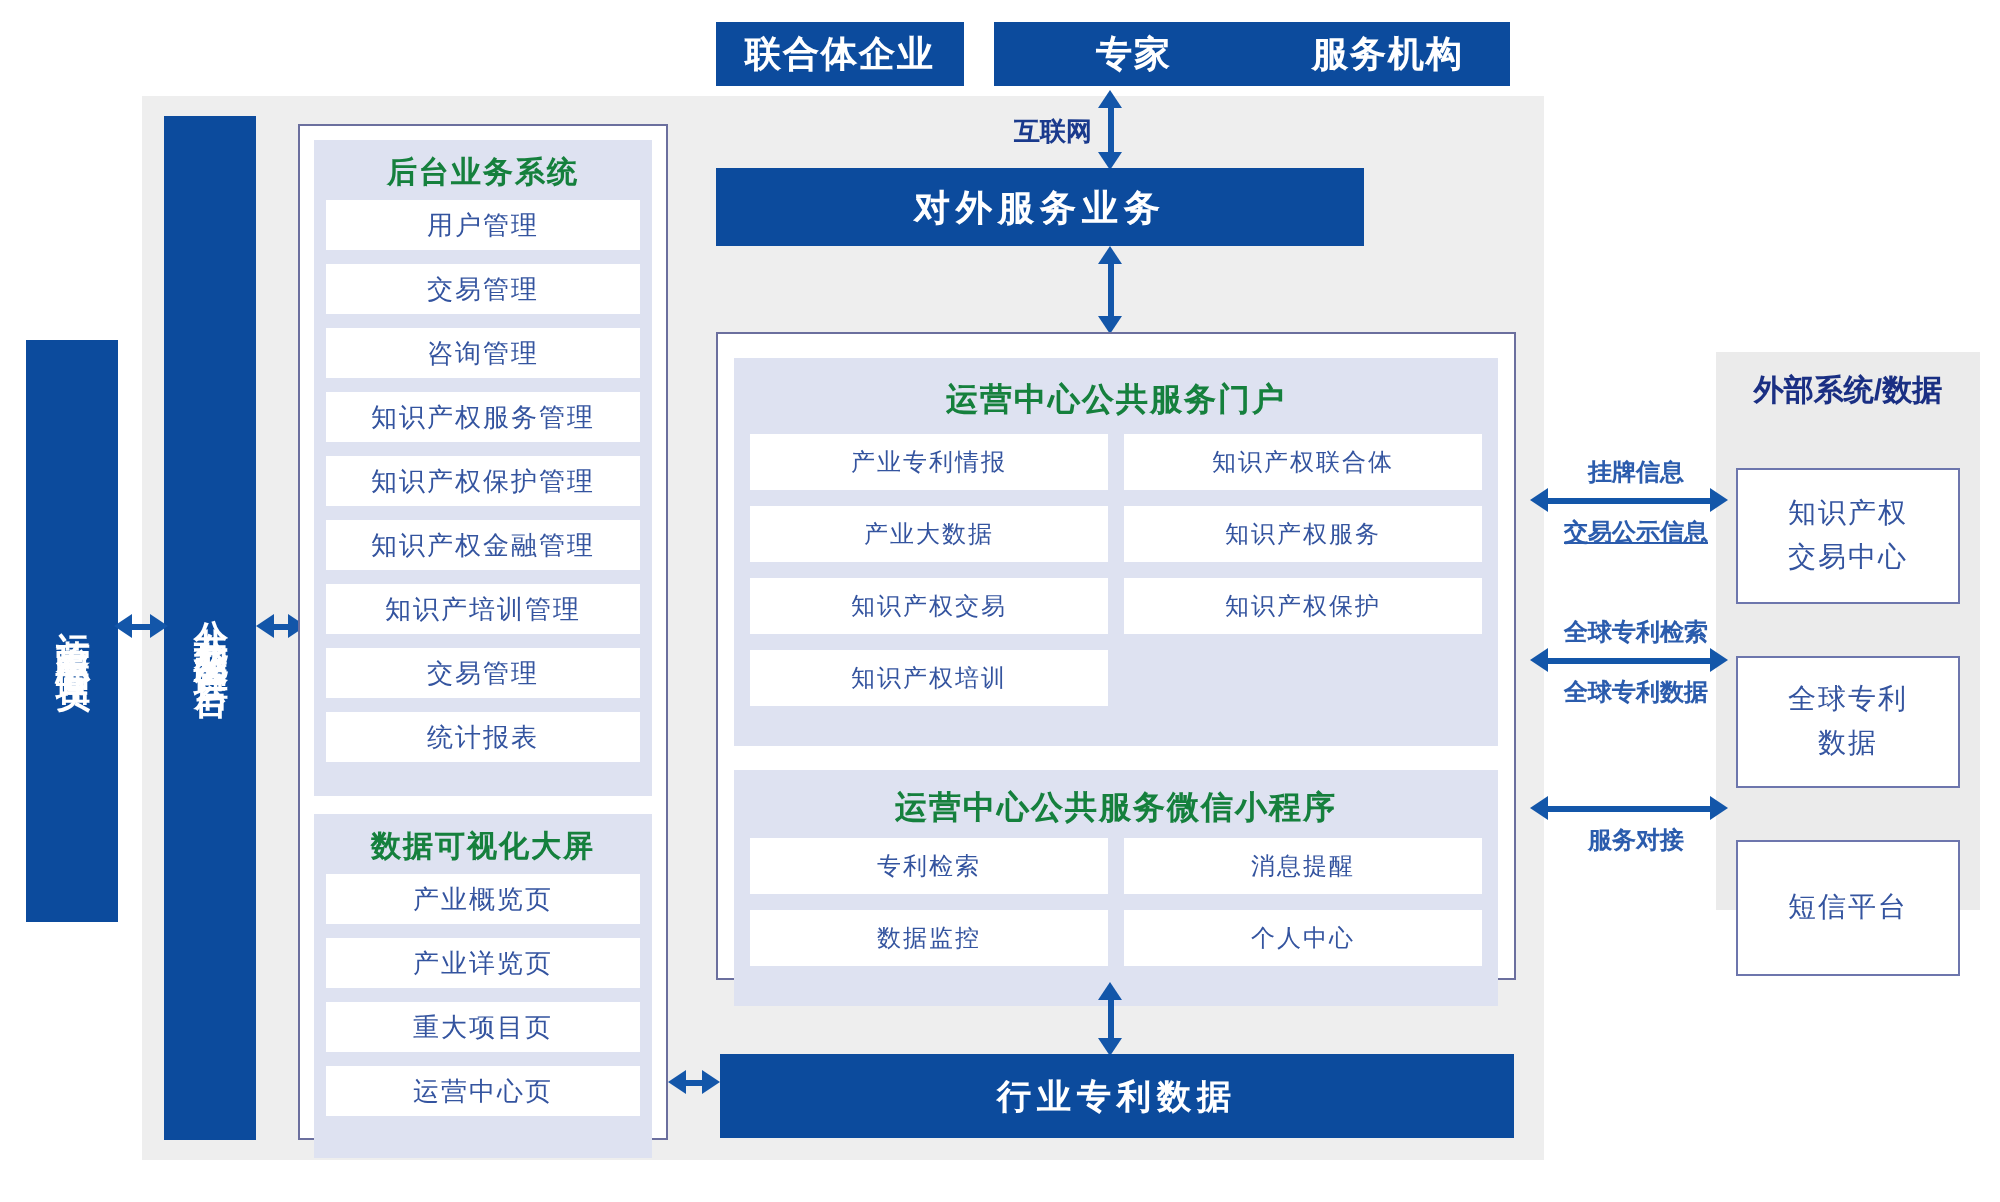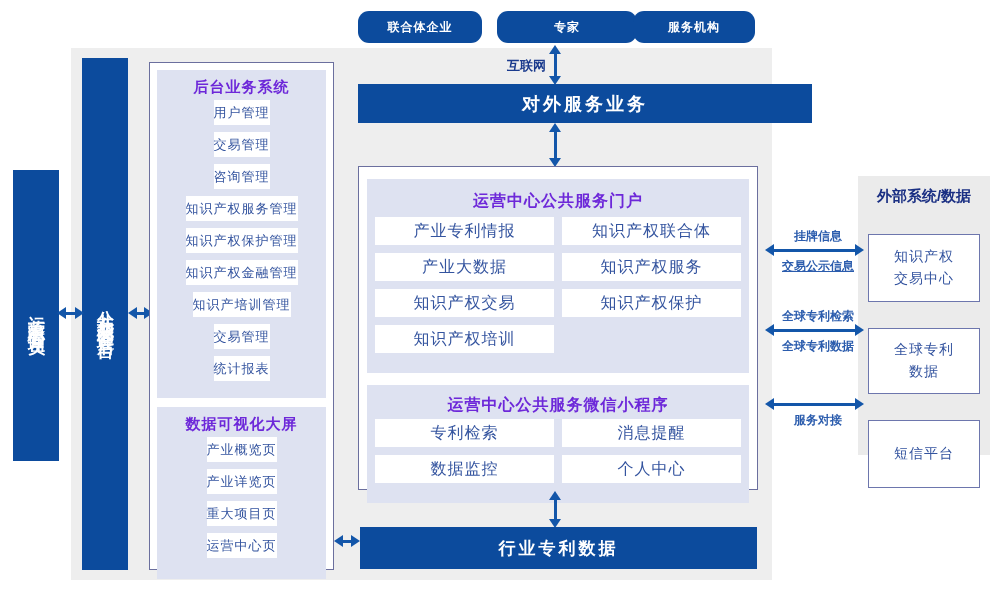--- a/index.html
+++ b/index.html
@@ -10,47 +10,47 @@
   }
   .abs{position:absolute;box-sizing:border-box;}
   
   .gray-panel{background:#eeeeee;}
   
   .bluebox{
     background:#0c4b9d;color:#ffffff;font-weight:bold;
     display:flex;align-items:center;justify-content:center;
     text-align:center;
   }
-  .actor{font-size:12px;letter-spacing:1px;border-radius:11px;}
+  .actor{font-size:18px;letter-spacing:1px;}
   .widebar{font-size:18px;letter-spacing:3px;}
   .vbar{
     writing-mode:vertical-rl;text-orientation:upright;
     font-size:17px;letter-spacing:4px;line-height:46px;
   }
   
   .frame{
     background:#ffffff;border:1.5px solid #6b6f9e;
   }
   
   .section{
     background:#dee2f1;padding:4px 6px;
     display:flex;flex-direction:column;
   }
   .sec-title{
-    color:#6d28d9;font-weight:bold;font-size:15px;text-align:center;
+    color:#15803d;font-weight:bold;font-size:15px;text-align:center;
     height:26px;line-height:26px;flex:none;letter-spacing:1px;
   }
-  .items-col{display:flex;flex-direction:column;gap:7px;align-items:center;}
+  .items-col{display:flex;flex-direction:column;gap:7px;}
   .item{
     background:#ffffff;color:#34549f;font-size:13px;
     height:25px;display:flex;align-items:center;justify-content:center;
     flex:none;letter-spacing:1px;
   }
   .grid2{display:grid;grid-template-columns:1fr 1fr;gap:8px;}
-  .grid2 .item{height:28px;font-size:16px;}
+  .grid2 .item{height:28px;font-size:12px;}
   
   .harrow{position:absolute;height:3px;background:#1356a9;}
   .harrow::before{content:"";position:absolute;left:-9px;top:-5px;width:0;height:0;
     border-top:6px solid transparent;border-bottom:6px solid transparent;border-right:9px solid #1356a9;}
   .harrow::after{content:"";position:absolute;right:-9px;top:-5px;width:0;height:0;
     border-top:6px solid transparent;border-bottom:6px solid transparent;border-left:9px solid #1356a9;}
   .varrow{position:absolute;width:3px;background:#1356a9;}
   .varrow::before{content:"";position:absolute;top:-9px;left:-5px;width:0;height:0;
     border-left:6px solid transparent;border-right:6px solid transparent;border-bottom:9px solid #1356a9;}
   .varrow::after{content:"";position:absolute;bottom:-9px;left:-5px;width:0;height:0;
@@ -86,21 +86,21 @@
   <div class="abs bluebox actor" style="left:497px;top:11px;width:140px;height:32px;">
     <span>专家</span>
   </div>
   <div class="abs bluebox actor" style="left:633px;top:11px;width:122px;height:32px;">
     <span>服务机构</span>
   </div>
 
   <div class="abs net-label" style="left:488px;top:57px;width:58px;text-align:right;">互联网</div>
   <div class="varrow" style="left:554px;top:54px;height:22px;"></div>
 
-  <div class="abs bluebox widebar" style="left:358px;top:84px;width:454px;height:39px;">
+  <div class="abs bluebox widebar" style="left:358px;top:84px;width:324px;height:39px;">
     <span>对外服务业务</span>
   </div>
   <div class="varrow" style="left:554px;top:132px;height:26px;"></div>
 
   <div class="abs bluebox vbar" style="left:13px;top:170px;width:46px;height:291px;">
     <span>运营中心管理员</span>
   </div>
   <div class="abs bluebox vbar" style="left:82px;top:58px;width:46px;height:512px;">
     <span>公共功能及管理后台</span>
   </div>

